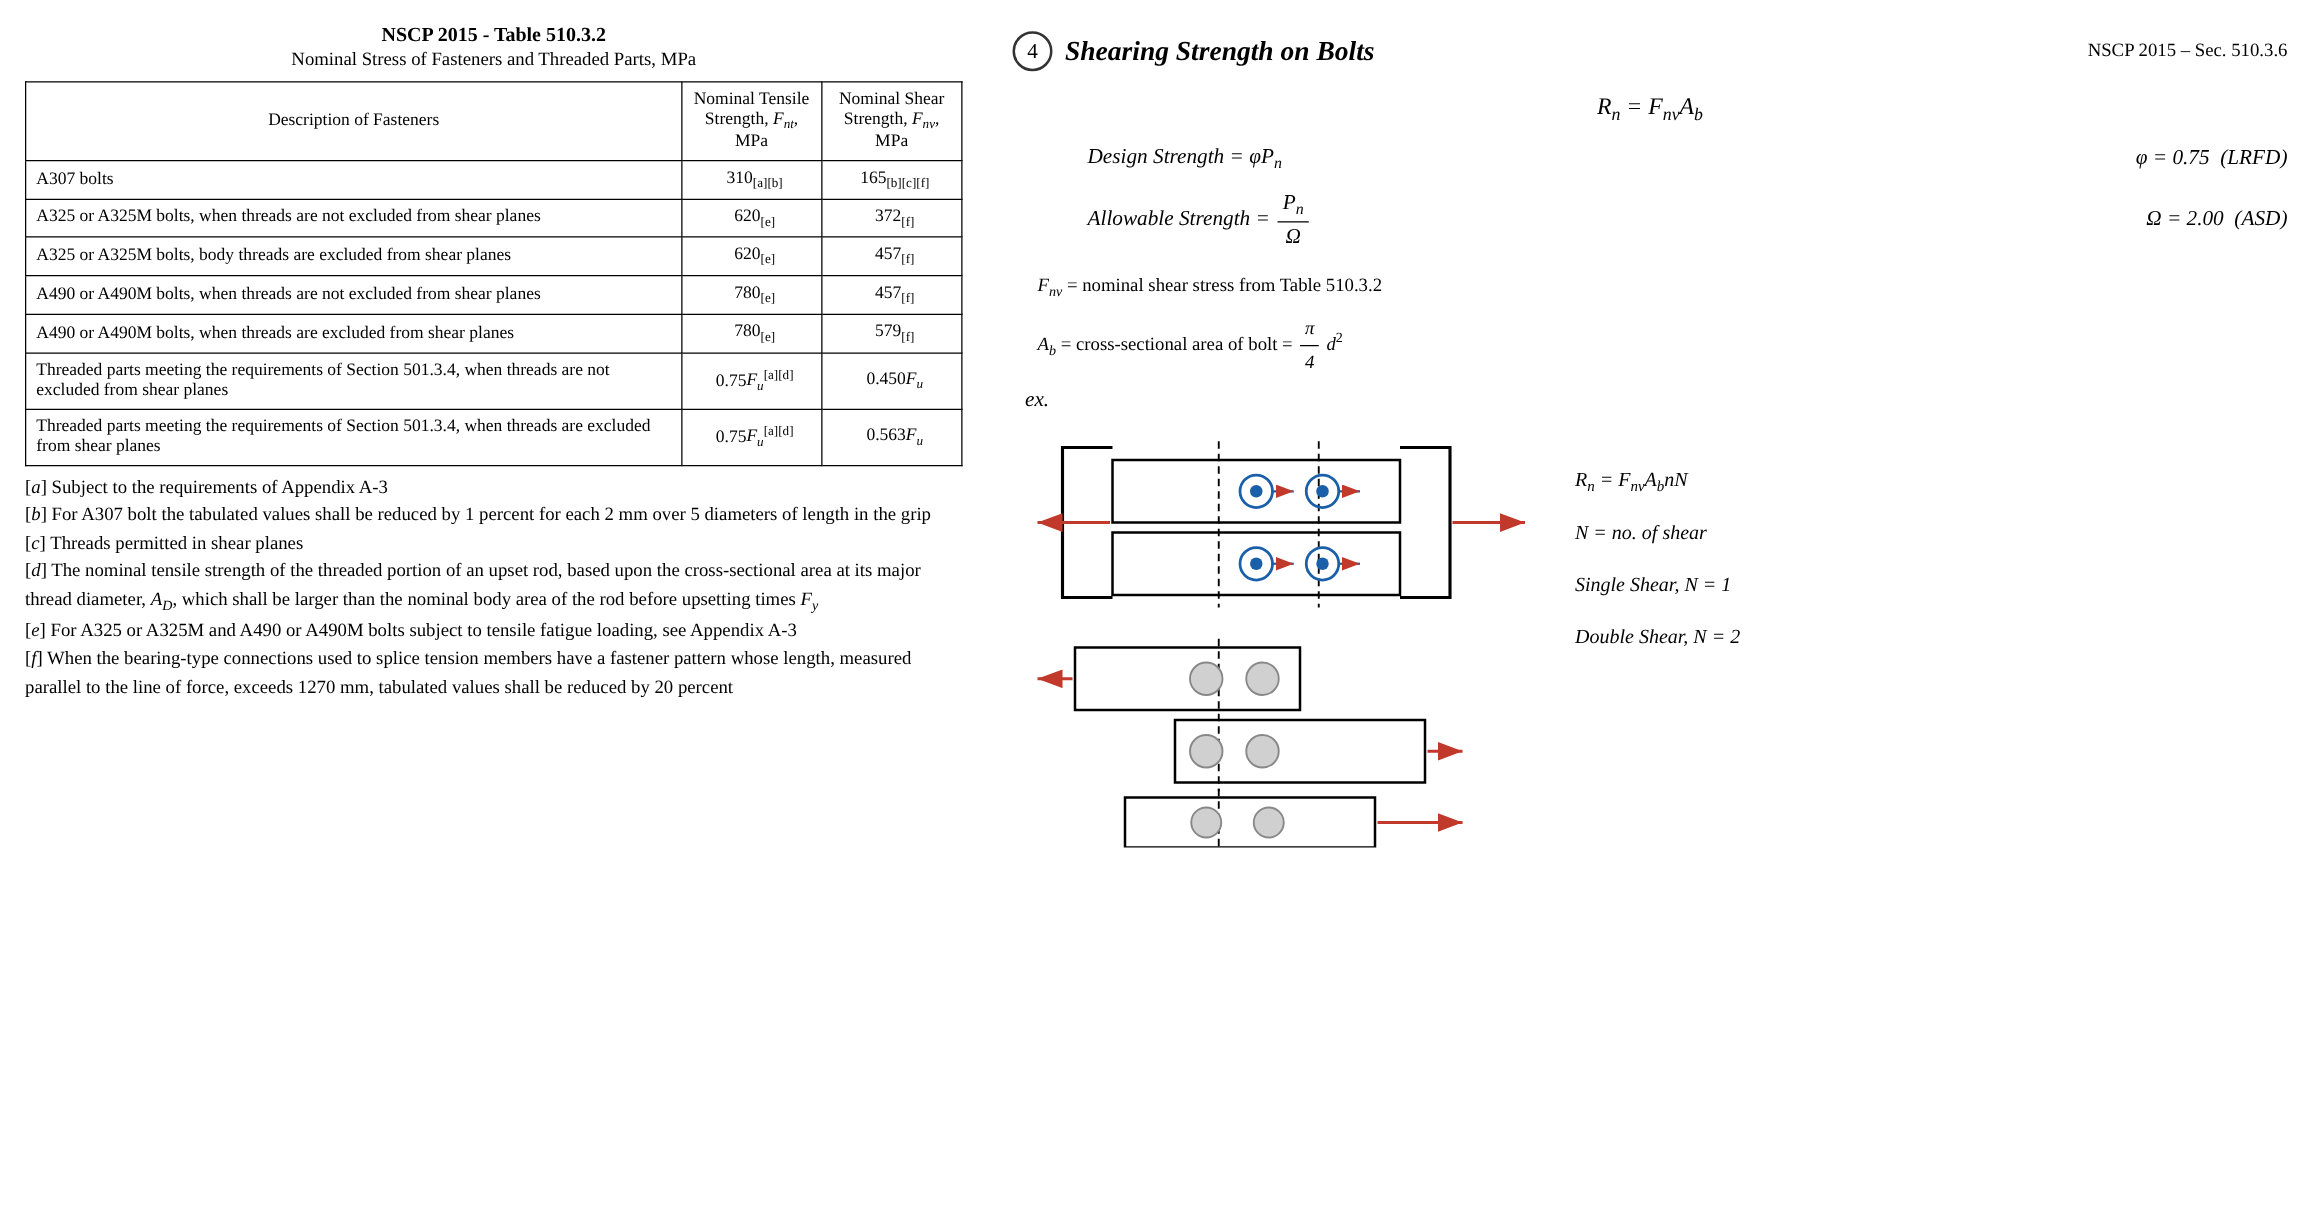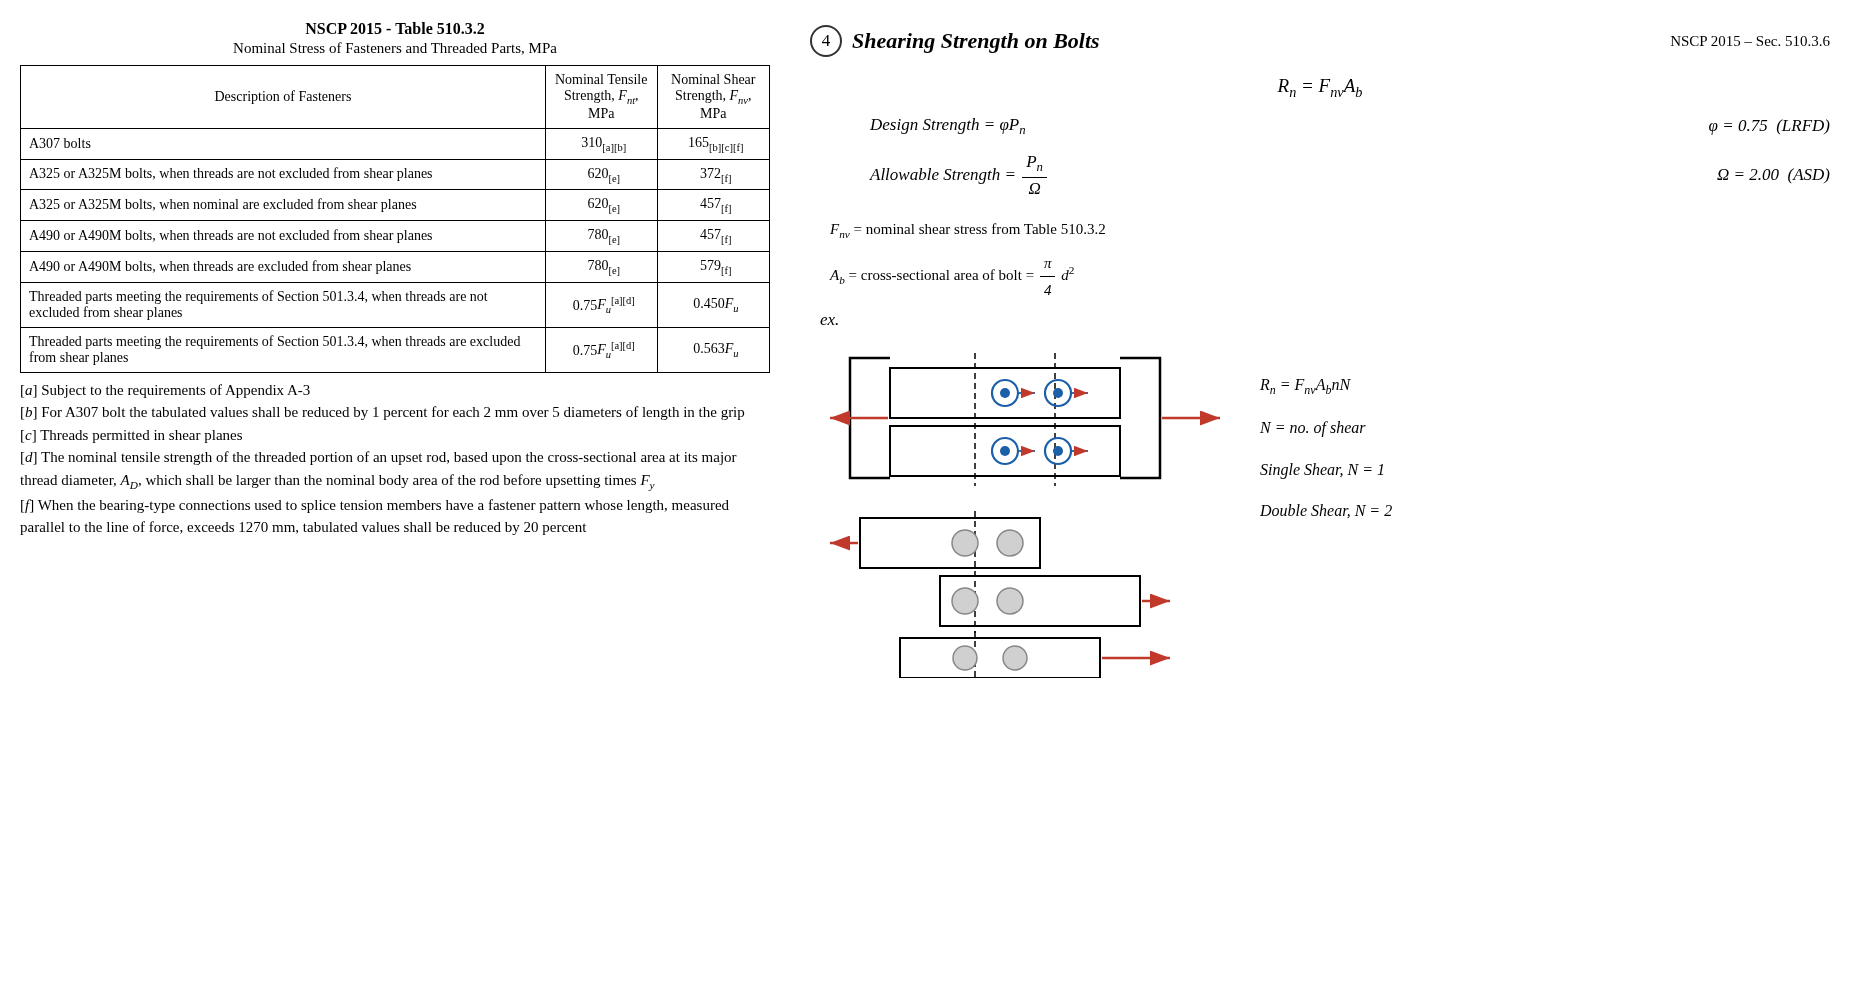--- a/index.html
+++ b/index.html
@@ -199,21 +199,21 @@
         <td>A307 bolts</td>
         <td>310<sub>[a][b]</sub></td>
         <td>165<sub>[b][c][f]</sub></td>
       </tr>
       <tr>
         <td>A325 or A325M bolts, when threads are not excluded from shear planes</td>
         <td>620<sub>[e]</sub></td>
         <td>372<sub>[f]</sub></td>
       </tr>
       <tr>
-        <td>A325 or A325M bolts, when nominal are excluded from shear planes</td>
+        <td>A325 or A325M bolts, body threads are excluded from shear planes</td>
         <td>620<sub>[e]</sub></td>
         <td>457<sub>[f]</sub></td>
       </tr>
       <tr>
         <td>A490 or A490M bolts, when threads are not excluded from shear planes</td>
         <td>780<sub>[e]</sub></td>
         <td>457<sub>[f]</sub></td>
       </tr>
       <tr>
         <td>A490 or A490M bolts, when threads are excluded from shear planes</td>
@@ -231,20 +231,21 @@
         <td>0.563<i>F<sub>u</sub></i></td>
       </tr>
     </tbody>
   </table>
 
   <div class="footnotes">
     <div>[<i>a</i>]  Subject to the requirements of Appendix A-3</div>
     <div>[<i>b</i>]  For A307 bolt the tabulated values shall be reduced by 1 percent for each 2 mm over 5 diameters of length in the grip</div>
     <div>[<i>c</i>]  Threads permitted in shear planes</div>
     <div>[<i>d</i>]  The nominal tensile strength of the threaded portion of an upset rod, based upon the cross-sectional area at its major thread diameter, <i>A<sub>D</sub></i>, which shall be larger than the nominal body area of the rod before upsetting times <i>F<sub>y</sub></i></div>
+    <div>[<i>e</i>]  For A325 or A325M and A490 or A490M bolts subject to tensile fatigue loading, see Appendix A-3</div>
     <div>[<i>f</i>]  When the bearing-type connections used to splice tension members have a fastener pattern whose length, measured parallel to the line of force, exceeds 1270 mm, tabulated values shall be reduced by 20 percent</div>
   </div>
 </div>
 
 <div class="right-panel">
 
   <div class="section-header">
     <div style="display:flex;align-items:center;flex:1;">
       <div class="circle-num">4</div>
       <span class="section-title"><i>Shearing Strength on Bolts</i></span>

